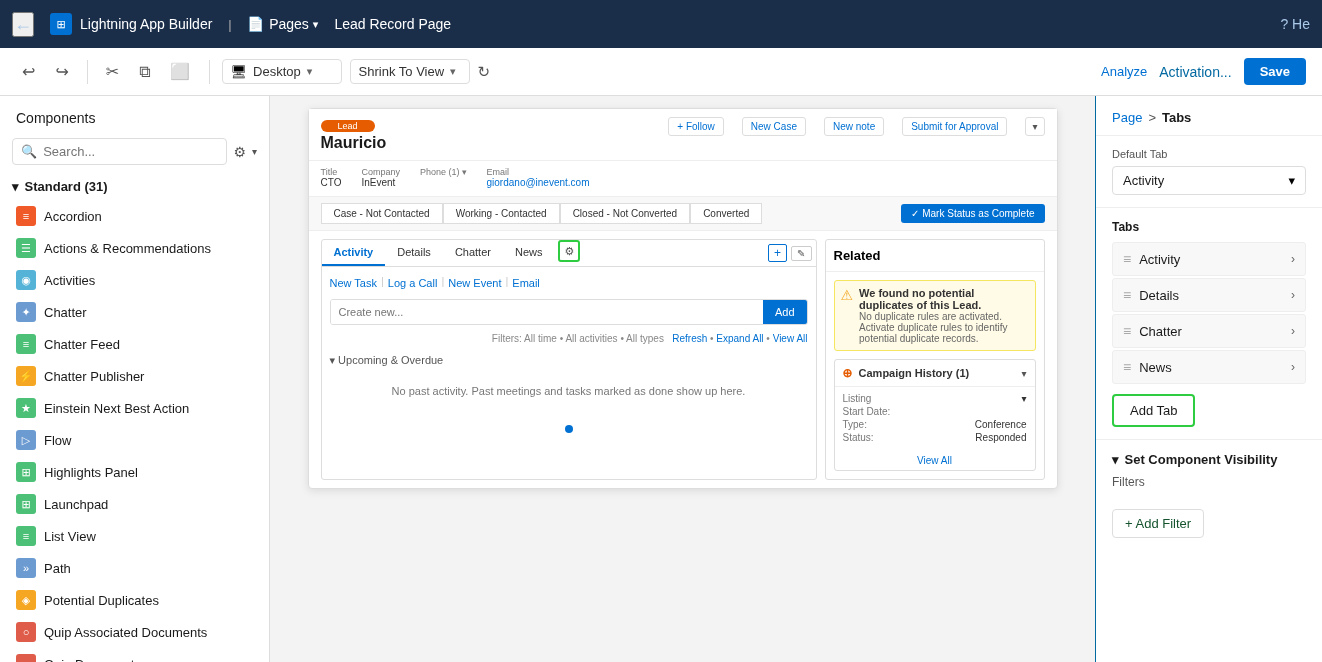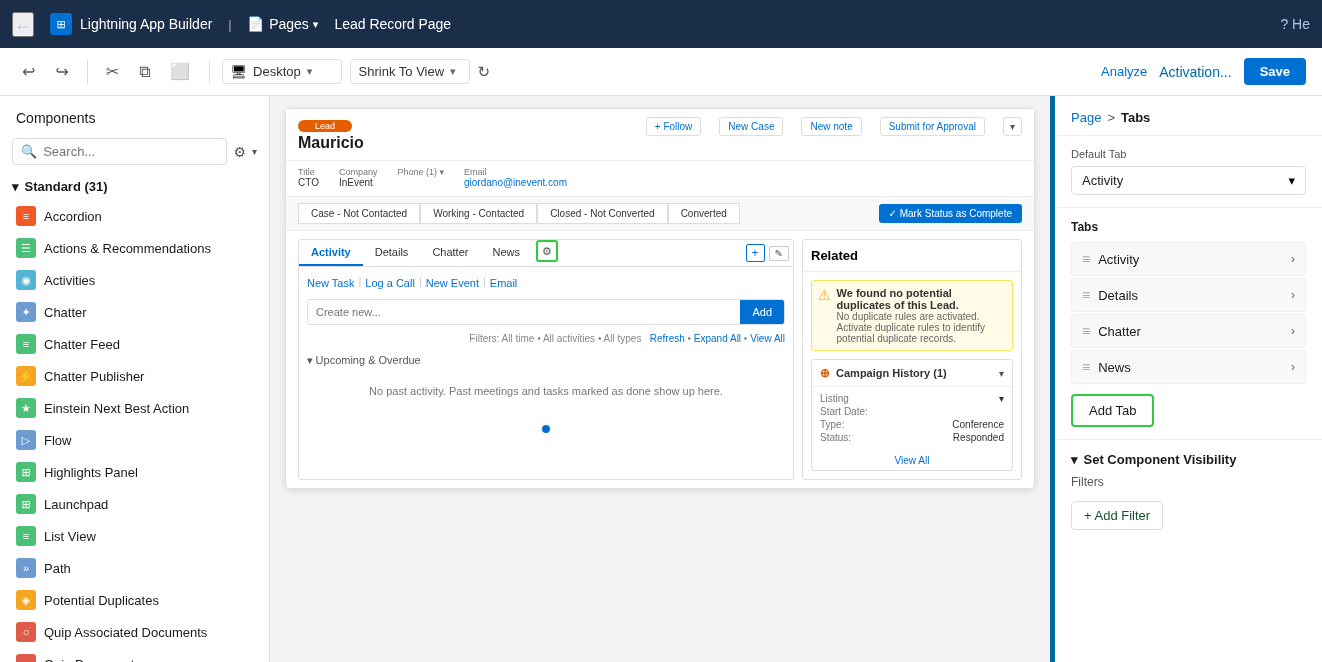--- a/index.html
+++ b/index.html
@@ -124,23 +124,23 @@
       background: #f3f3f3;
       overflow: auto;
       display: flex;
       flex-direction: column;
       align-items: center;
       padding: 12px;
     }
 
     
     .right-panel {
-      width: 272px;
+      width: 227px;
       background: #fff;
-      border-left: 5px solid #0369a1;
+      border-left: 1px solid #0369a1;
       display: flex;
       flex-direction: column;
       overflow-y: auto;
       padding: 0;
     }
 
     
     .record-preview {
       background: #fff;
       border: 1px solid #ddd;
@@ -271,21 +271,21 @@
     .rp-tab-chevron { color: #666; font-size: 12px; }
 
     .add-tab-btn {
       border: 2px solid #2ecc40; background: #fff; color: #1a1a1a;
       padding: 7px 16px; border-radius: 4px; cursor: pointer;
       font-size: 13px; font-weight: 500; margin-top: 8px;
     }
 
     .rp-visibility-section { padding: 12px 16px; }
     .rp-visibility-header { display: flex; align-items: center; gap: 6px; font-size: 13px; font-weight: 600; color: #1a1a1a; margin-bottom: 8px; cursor: pointer; }
-    .rp-filters-label { font-size: 12px; color: #555; margin-bottom: 12px; }
+    .rp-filters-label { font-size: 12px; color: #555; margin-bottom: 20px; }
     .add-filter-btn {
       display: flex; align-items: center; gap: 6px;
       border: 1px solid #ddd; background: #fff; color: #14532d;
       padding: 6px 12px; border-radius: 4px; cursor: pointer; font-size: 13px;
     }
 
     
     .scroll-dot {
       width: 8px; height: 8px; background: #0070d2; border-radius: 50%;
       margin: 4px auto;

